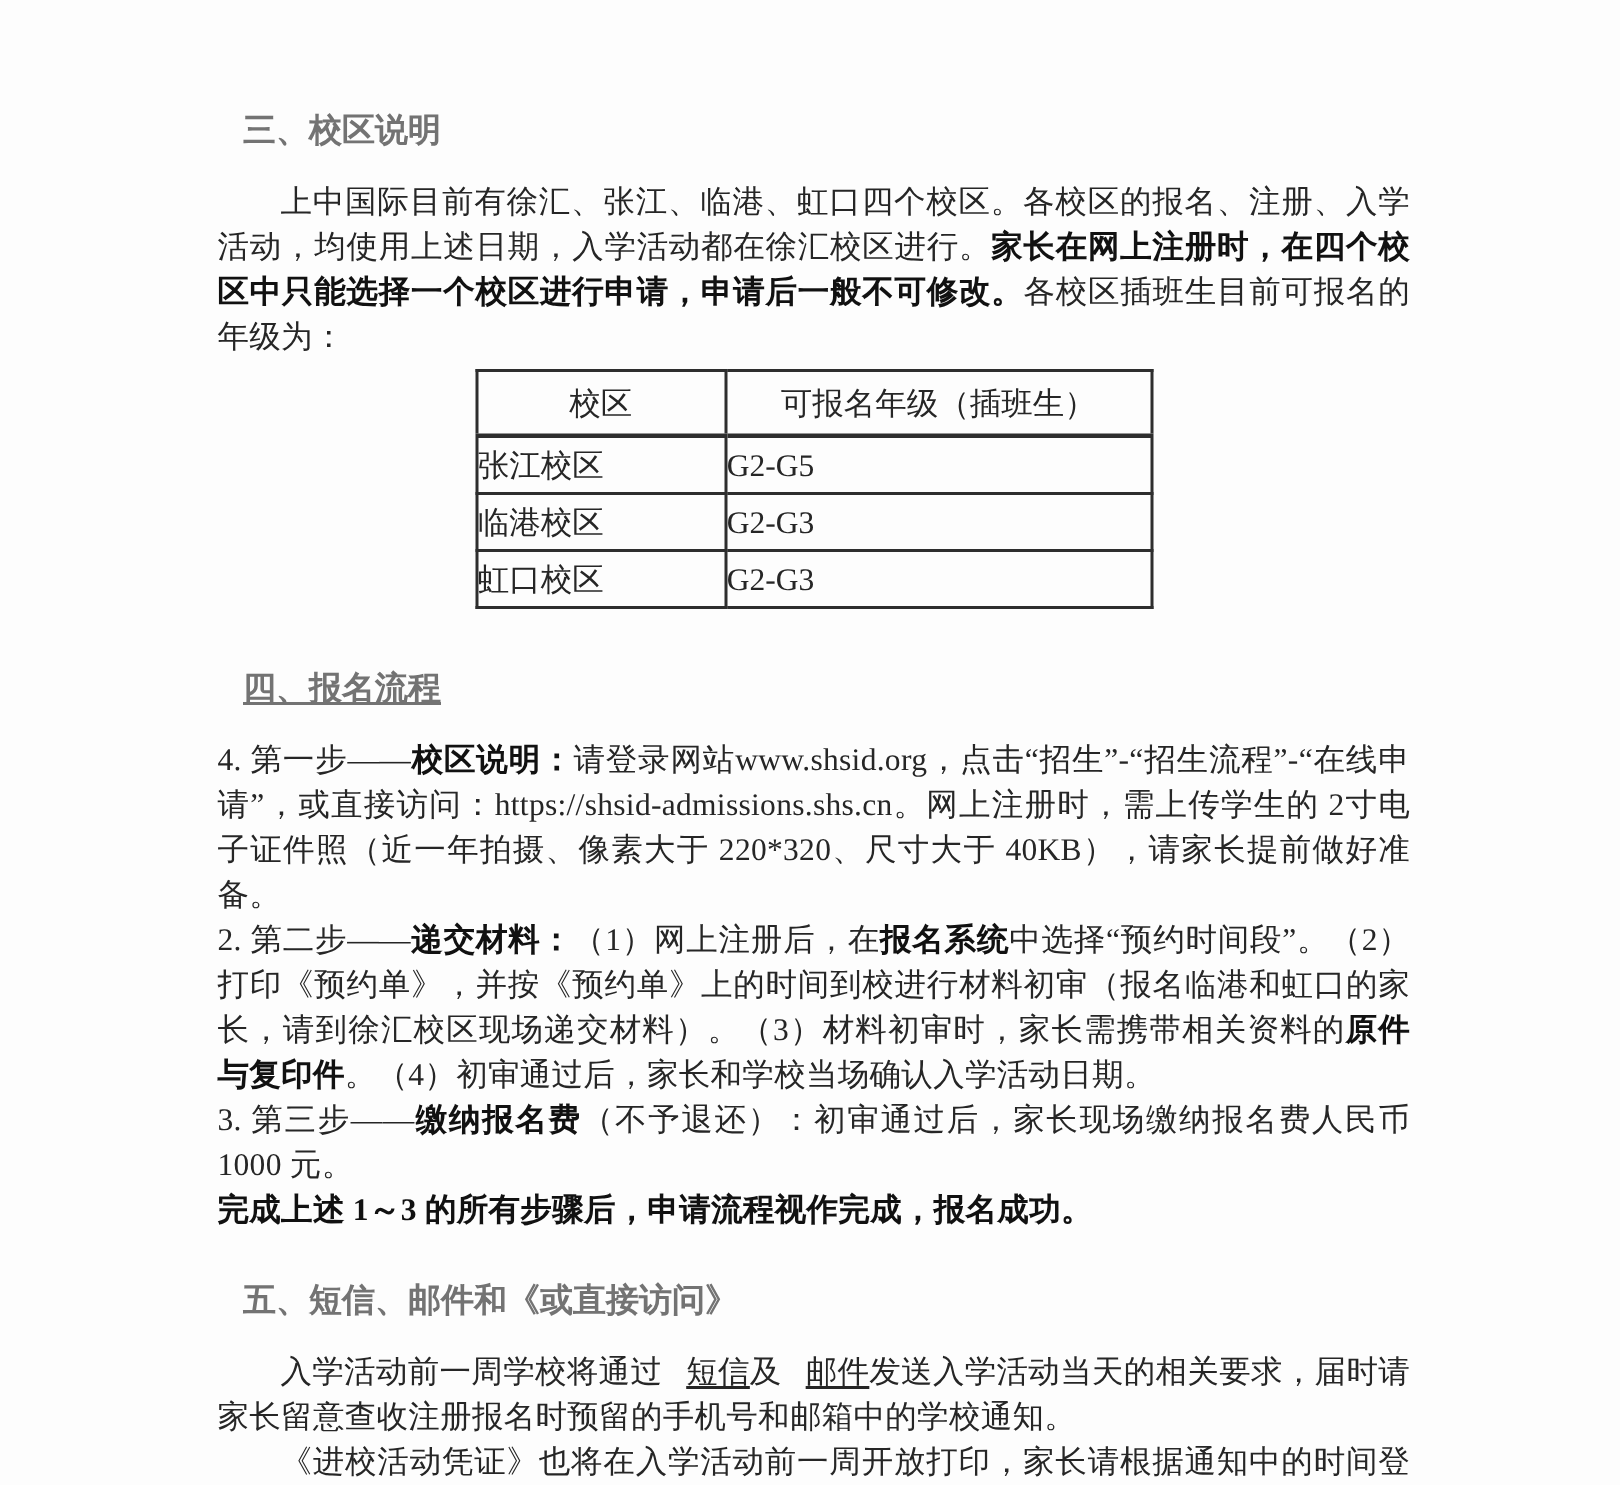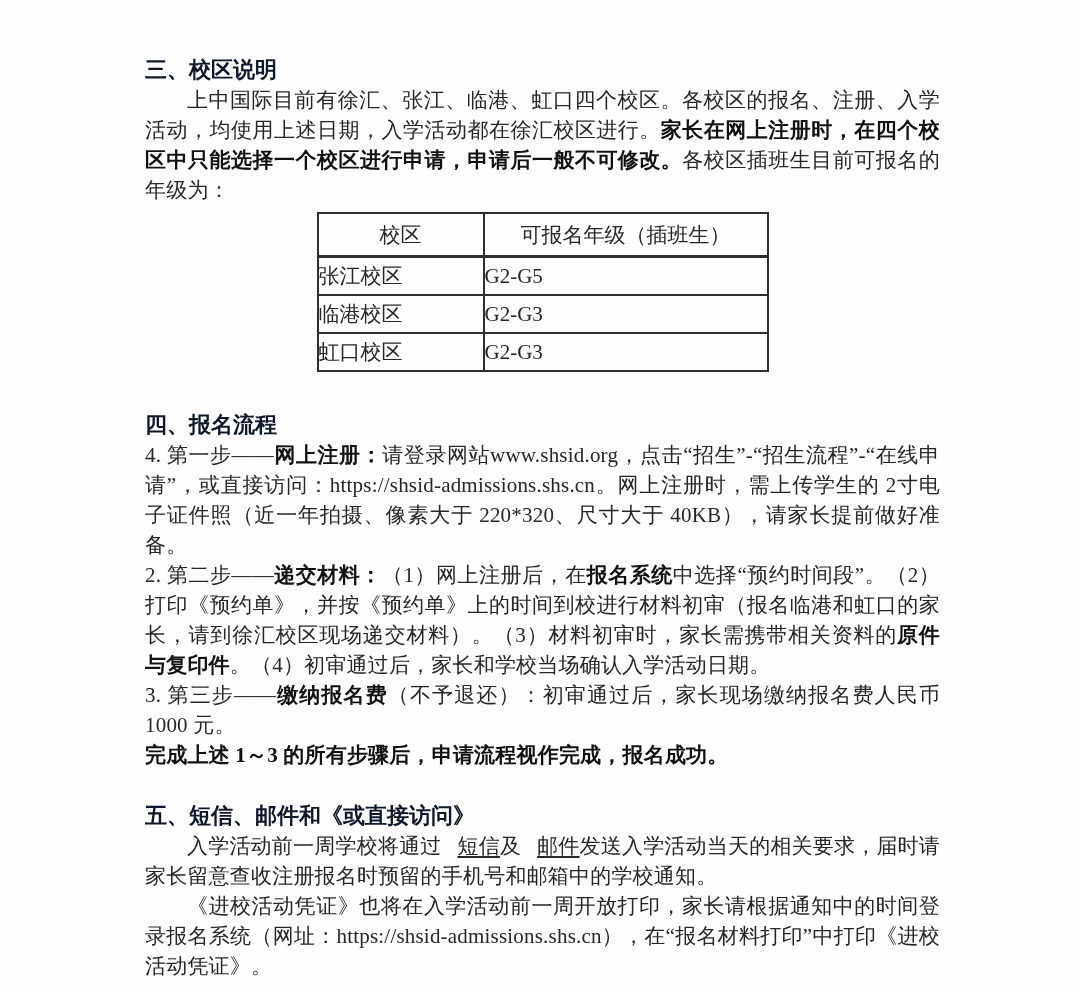--- a/index.html
+++ b/index.html
@@ -16,23 +16,23 @@
   }
   .page {
     box-sizing: border-box;
     width: 1080px;
     height: 990px;
     padding: 55px 140px 20px 145px;
   }
   .heading {
     font-size: 22px;
     font-weight: bold;
-    color: #0f172a;
+    color: #737373;
     line-height: 30px;
-    margin: 0;
+    margin: 17px;
   }
   p.bodytext {
     font-size: 21px;
     line-height: 30px;
     margin: 0;
     text-align: justify;
     letter-spacing: 0.2px;
   }
   .indent { text-indent: 2em; }
   .b { font-weight: bold; color: #111; }
@@ -47,21 +47,21 @@
     font-size: 21px;
     font-weight: normal;
     color: #262626;
     vertical-align: middle;
     padding: 0;
   }
   table.campus th { height: 41px; border-bottom-width: 3px; }
   table.campus td { height: 36px; }
   .col-campus { width: 164px; }
   .col-grades { width: 282px; font-family: Liberation Mono, monospace; }
-  .mt-sec4 { margin-top: 38px; }
+  .mt-sec4 { margin-top: 38px; text-decoration: underline; }
   .mt-sec5 { margin-top: 31px; }
 </style>
 </head>
 <body>
 
 <div class="page">
 
   <div>
     <h2 class="heading">三、校区说明</h2>
     <p class="bodytext indent"><span>上中国际目前有徐汇、张江、临港、虹口四个校区。各校区的报名、注册、入学活动，均使用上述日期，入学活动都在徐汇校区进行。</span><span class="b">家长在网上注册时，在四个校区中只能选择一个校区进行申请，申请后一般不可修改。</span><span>各校区插班生目前可报名的年级为：</span></p>
@@ -86,21 +86,21 @@
           <td>虹口校区</td>
           <td>G2-G3</td>
         </tr>
       </tbody>
     </table>
   </div>
 
   <div>
     <h2 class="heading mt-sec4">四、报名流程</h2>
 
-    <p class="bodytext"><span>4. 第一步——</span><span class="b">网上注册：</span><span>请登录网站www.shsid.org，点击“招生”-“招生流程”-“在线申请”，或直接访问：https://shsid-admissions.shs.cn。网上注册时，需上传学生的 2寸电子证件照（近一年拍摄、像素大于 220*320、尺寸大于 40KB），请家长提前做好准备。</span></p>
+    <p class="bodytext"><span>4. 第一步——</span><span class="b">校区说明：</span><span>请登录网站www.shsid.org，点击“招生”-“招生流程”-“在线申请”，或直接访问：https://shsid-admissions.shs.cn。网上注册时，需上传学生的 2寸电子证件照（近一年拍摄、像素大于 220*320、尺寸大于 40KB），请家长提前做好准备。</span></p>
 
     <p class="bodytext"><span>2. 第二步——</span><span class="b">递交材料：</span><span>（1）网上注册后，在</span><span class="b">报名系统</span><span>中选择“预约时间段”。（2）打印《预约单》，并按《预约单》上的时间到校进行材料初审（报名临港和虹口的家长，请到徐汇校区现场递交材料）。（3）材料初审时，家长需携带相关资料的</span><span class="b">原件与复印件</span><span>。（4）初审通过后，家长和学校当场确认入学活动日期。</span></p>
 
     <p class="bodytext"><span>3. 第三步——</span><span class="b">缴纳报名费</span><span>（不予退还）：初审通过后，家长现场缴纳报名费人民币1000 元。</span></p>
 
     <p class="bodytext b">完成上述 1～3 的所有步骤后，申请流程视作完成，报名成功。</p>
   </div>
 
   <div>
     <h2 class="heading mt-sec5">五、短信、邮件和《或直接访问》</h2>

